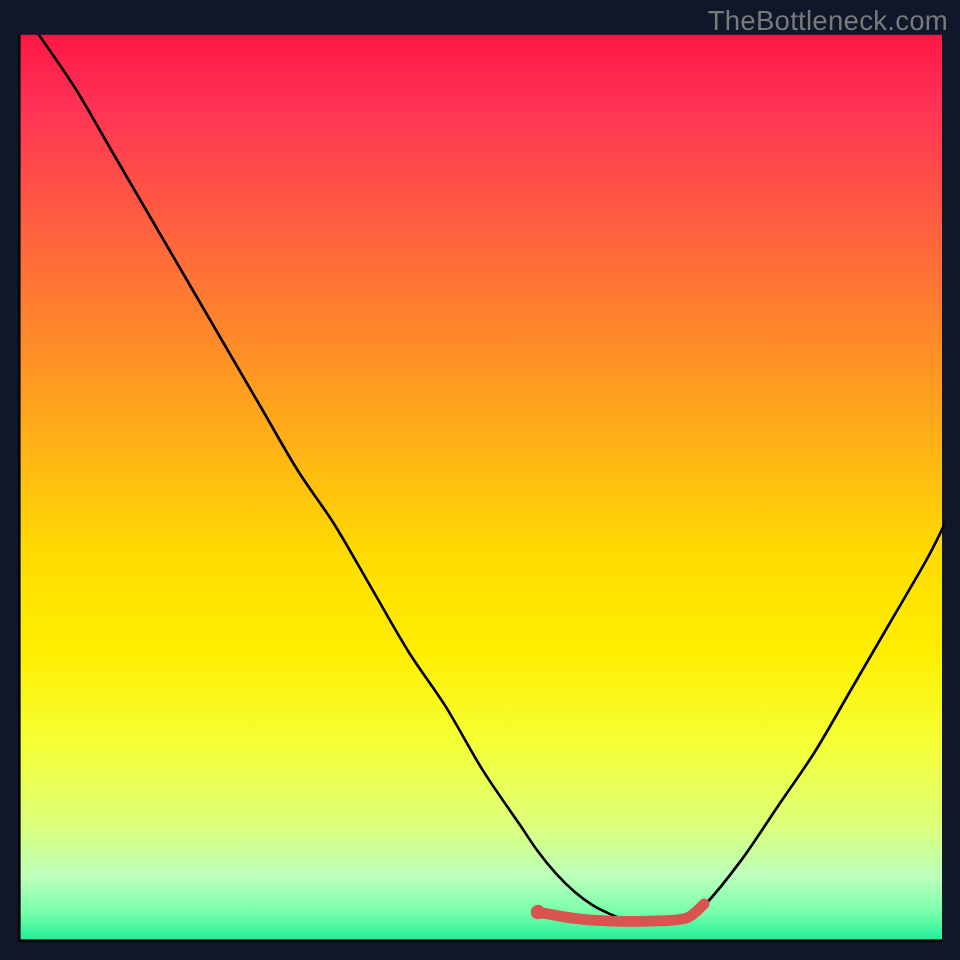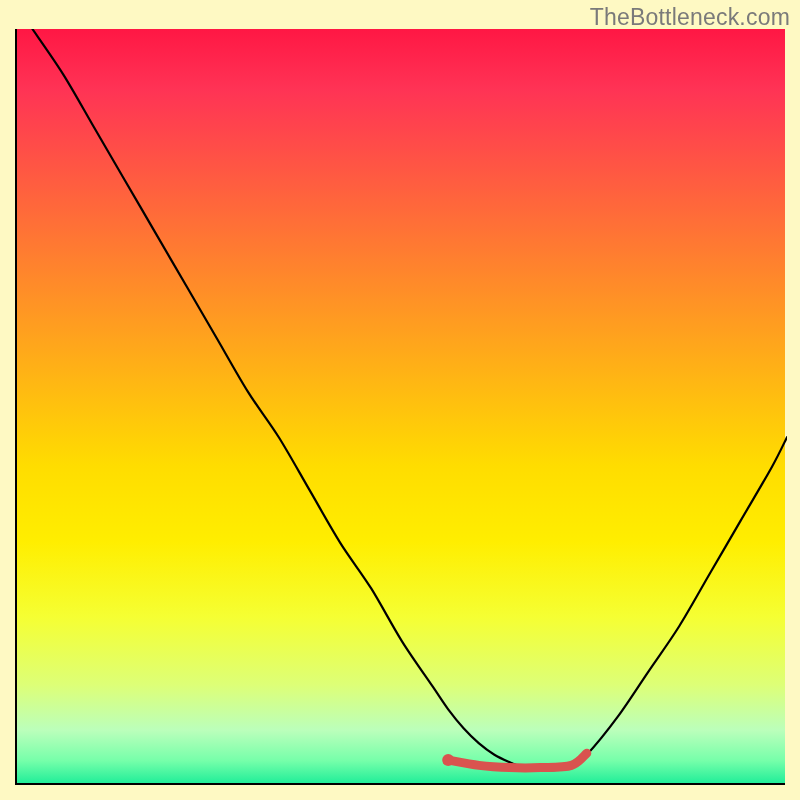--- a/index.html
+++ b/index.html
@@ -1,21 +1,21 @@
 <!DOCTYPE html>
 <html><head>
 <meta charset="utf-8">
 <style>
   * { margin: 0; padding: 0; box-sizing: border-box; }
   html, body { width: 800px; height: 800px; overflow: hidden; background: #000; }
   .chart-container {
     position: relative;
     width: 800px;
     height: 800px;
-    background: #fef9c3;
+    background: #0f172a;
   }
   .plot-area {
     position: absolute;
     left: 15px;
     top: 29px;
     width: 770px;
     height: 756px;
     background: linear-gradient(to bottom,
       #ff1744 0%,
       #ff3355 8%,

